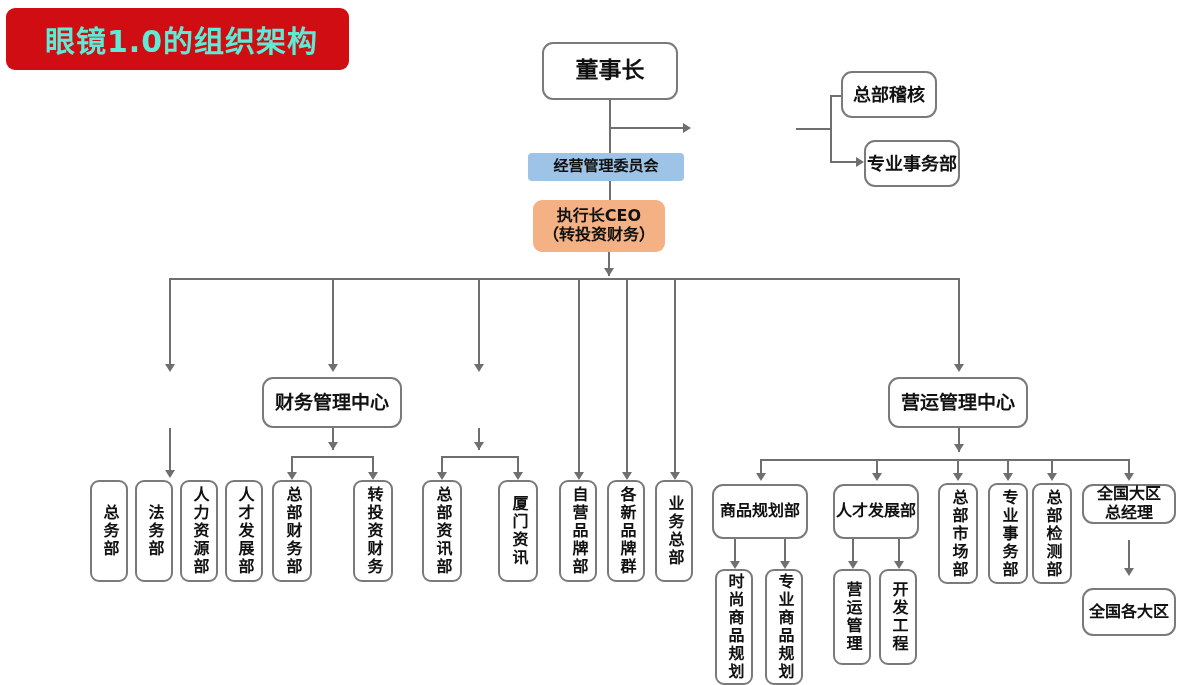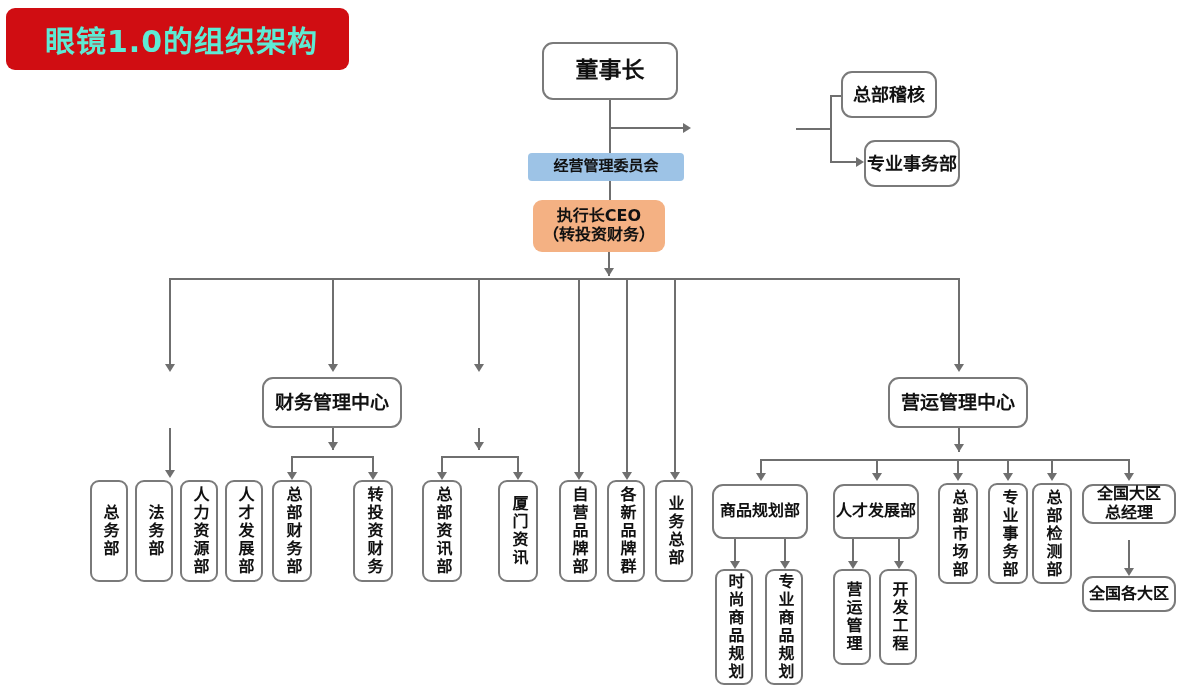--- a/index.html
+++ b/index.html
@@ -278,17 +278,17 @@
     <span class="lbl">总部检测部</span>
   </div>
 
   <div class="node" style="left:1082px;top:484px;width:94px;height:40px;font-size:16px;flex-direction:column;">
     <span class="lbl">全国大区</span>
     <span class="lbl">总经理</span>
   </div>
   <div class="ln v" style="left:1128px;top:540px;height:30px;"></div>
   <div class="arrow-d" style="left:1124px;top:568px;"></div>
 
-  <div class="node" style="left:1082px;top:576px;width:94px;height:36px;font-size:16px;">
+  <div class="node" style="left:1082px;top:588px;width:94px;height:48px;font-size:16px;">
     <span class="lbl">全国各大区</span>
   </div>
 
 </div>
 
 </body></html>

